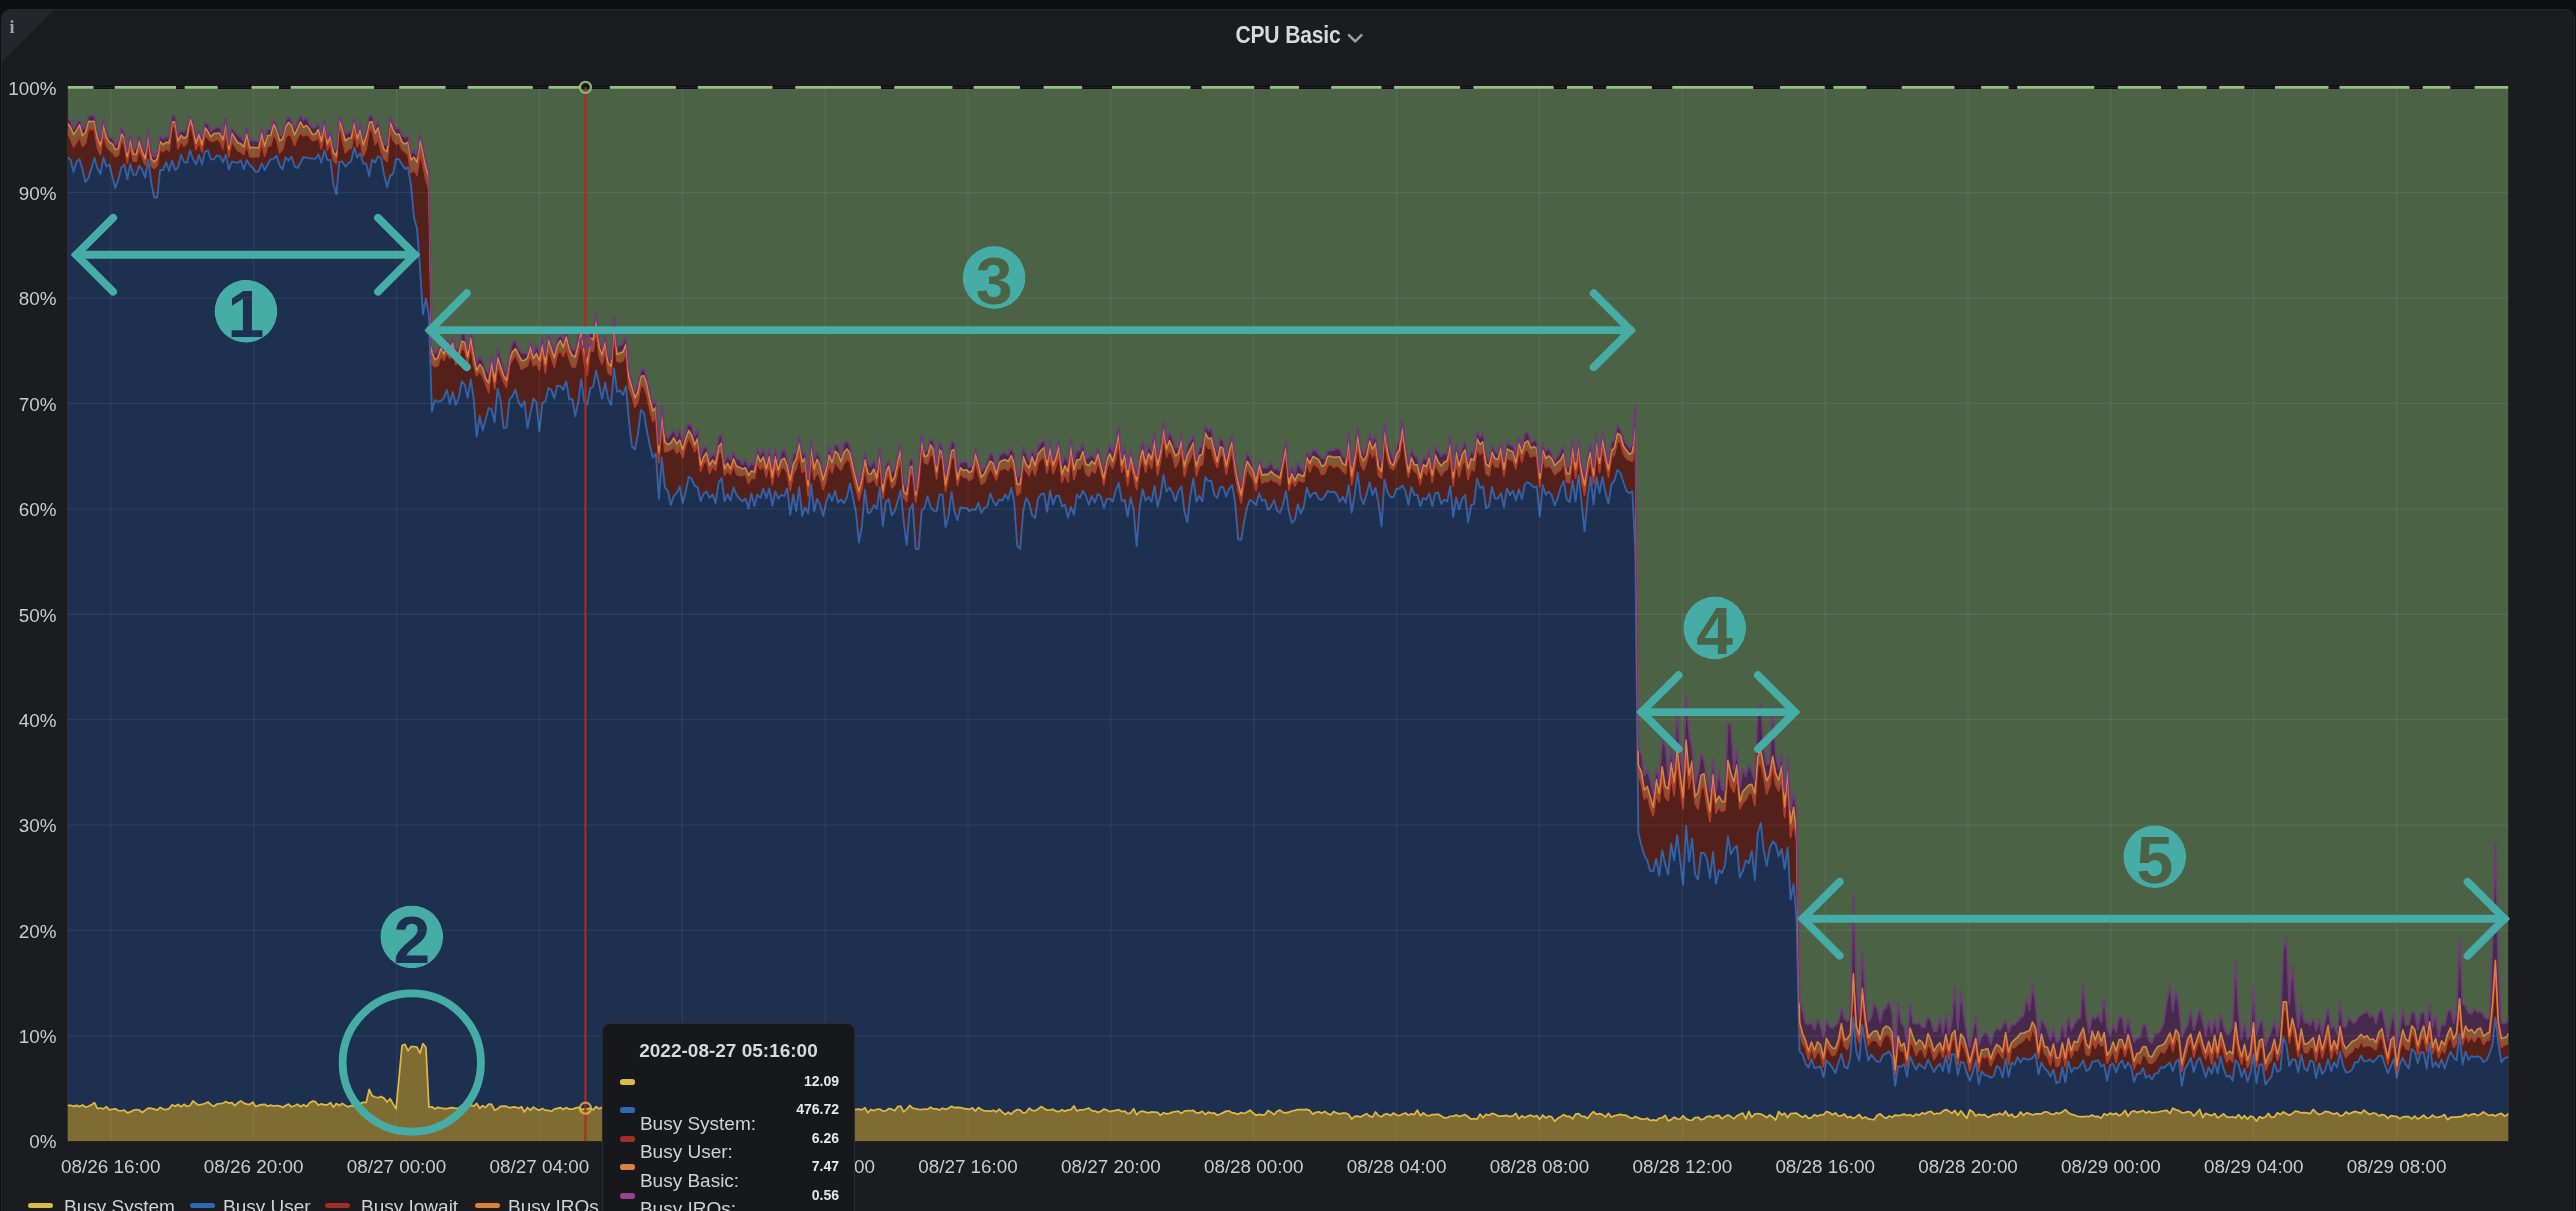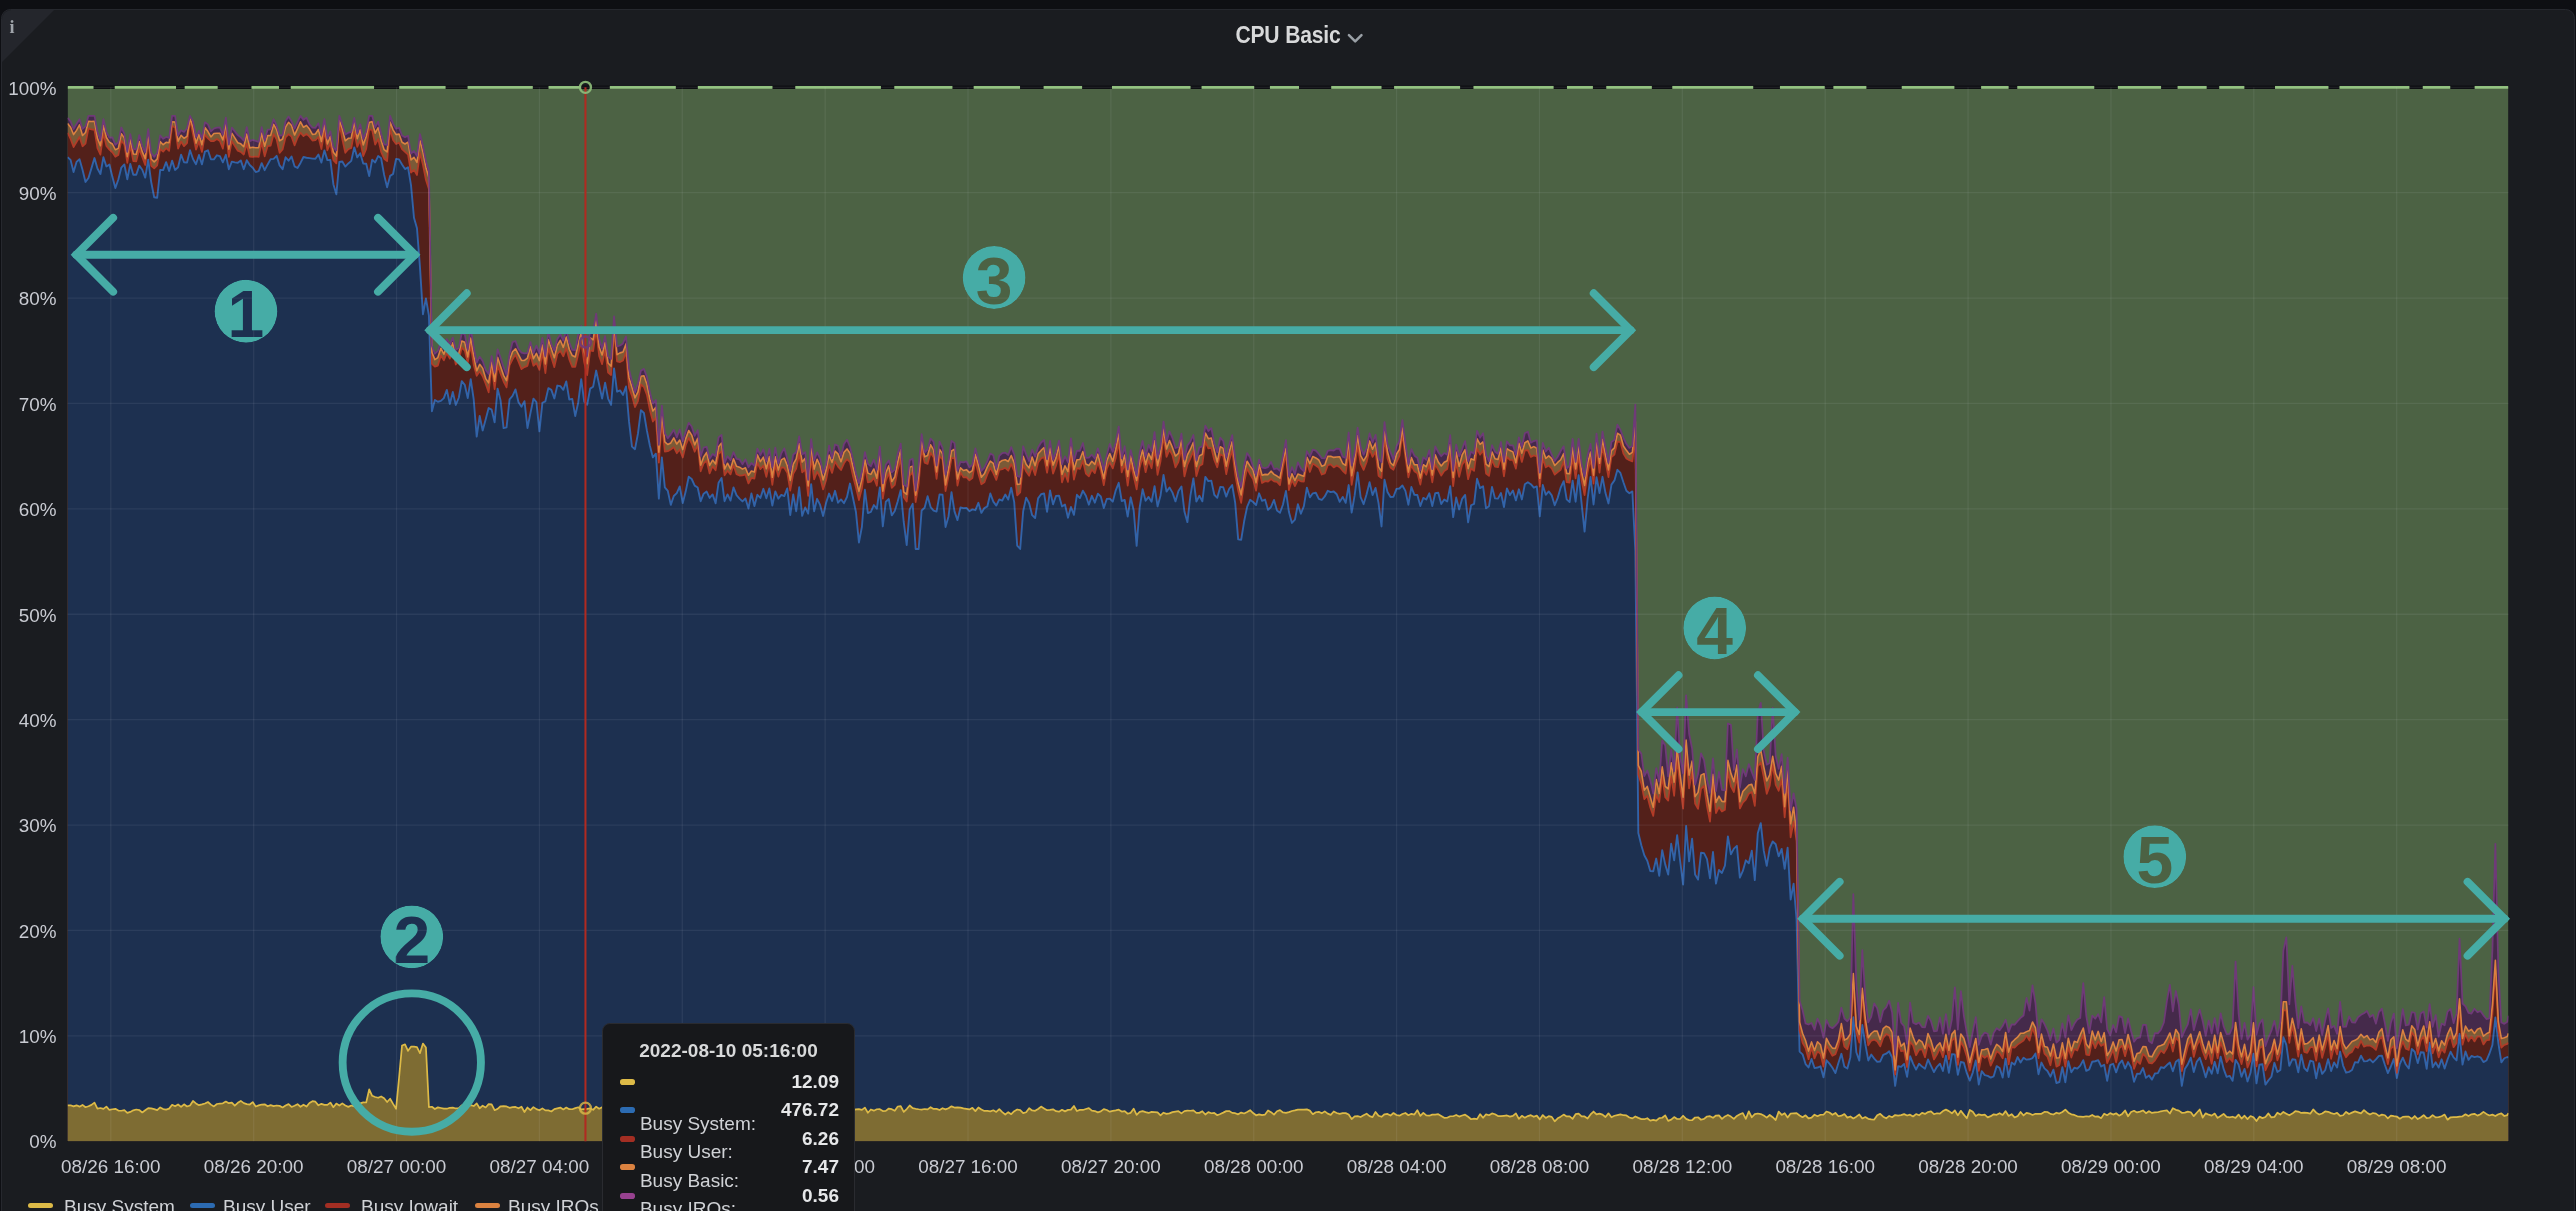--- a/index.html
+++ b/index.html
@@ -15,21 +15,21 @@
   color:#D8D9DA; font-size:24px; font-weight:bold; letter-spacing:-0.2px;
   transform:scaleX(0.88); transform-origin:1288px 0; }
 #chev { position:absolute; left:1345px; top:28px; }
 #tooltip { position:absolute; left:602px; top:1023px; width:253px; height:204px;
   background:#17181B; border:0.8px solid #2a2b30; border-radius:7.9px; z-index:5; }
 #tooltip .tt-title { position:absolute; top:15.7px; left:0; width:100%; text-align:center;
   color:#D8D9DA; font-size:19px; font-weight:bold; }
 .tt-row { position:absolute; left:16.5px; right:15px; height:23.6px; }
 .tt-dash { position:absolute; left:0; top:9.4px; width:15px; height:5.5px; border-radius:2.8px; }
 .tt-name { position:absolute; left:20.4px; top:0; color:#D0D2D6; font-size:19px; line-height:23.6px;margin-top:42px; }
-.tt-val { position:absolute; right:0; top:0; color:#E6E7E9; font-size:19px; font-weight:bold; line-height:23.6px; }
+.tt-val { position:absolute; right:0; top:0; color:#E6E7E9; font-size:14px; font-weight:bold; line-height:23.6px; }
 #legend { position:absolute; left:0; top:1195px; width:2576px; height:27px; }
 .lg-dash { position:absolute; top:7.9px; width:25px; height:5.5px; border-radius:2.8px; }
 .lg-name { position:absolute; top:0; color:#D0D2D6; font-size:19px; line-height:23px; }
 </style></head>
 <body>
 <div id="page">
   <div id="panel"></div>
   <div id="corner"></div>
   <div id="iicon">i</div>
   <svg width="2576" height="1212" viewBox="0 0 3278 1542" style="position:absolute;left:0;top:0" font-family="Liberation Sans, sans-serif">
@@ -190,21 +190,21 @@
 <circle cx="524" cy="1192" r="40" fill="#46ACA6" mask="url(#m2)"></circle>
 <circle cx="1265" cy="353" r="40" fill="#46ACA6" mask="url(#m3)"></circle>
 <circle cx="2182" cy="799" r="40" fill="#46ACA6" mask="url(#m4)"></circle>
 <circle cx="2742" cy="1090" r="40" fill="#46ACA6" mask="url(#m5)"></circle>
 </svg>
   <div id="title">CPU Basic</div>
   <svg id="chev" width="20.4" height="20.4" viewBox="0 0 26 26">
       <path d="M5 9 L13 17 L21 9" fill="none" stroke="#9AA0A6" stroke-width="3.2" stroke-linecap="round" stroke-linejoin="round"></path>
     </svg>
   <div id="tooltip">
-    <div class="tt-title">2022-08-10 05:16:00</div>
+    <div class="tt-title">2022-08-27 05:16:00</div>
     <div class="tt-row" style="top:46px">
         <span class="tt-dash" style="background:#DDBA47"></span>
         <span class="tt-name">Busy System:</span>
         <span class="tt-val">12.09</span>
       </div>
     <div class="tt-row" style="top:74px">
         <span class="tt-dash" style="background:#2C6BB2"></span>
         <span class="tt-name">Busy User:</span>
         <span class="tt-val">476.72</span>
       </div>

